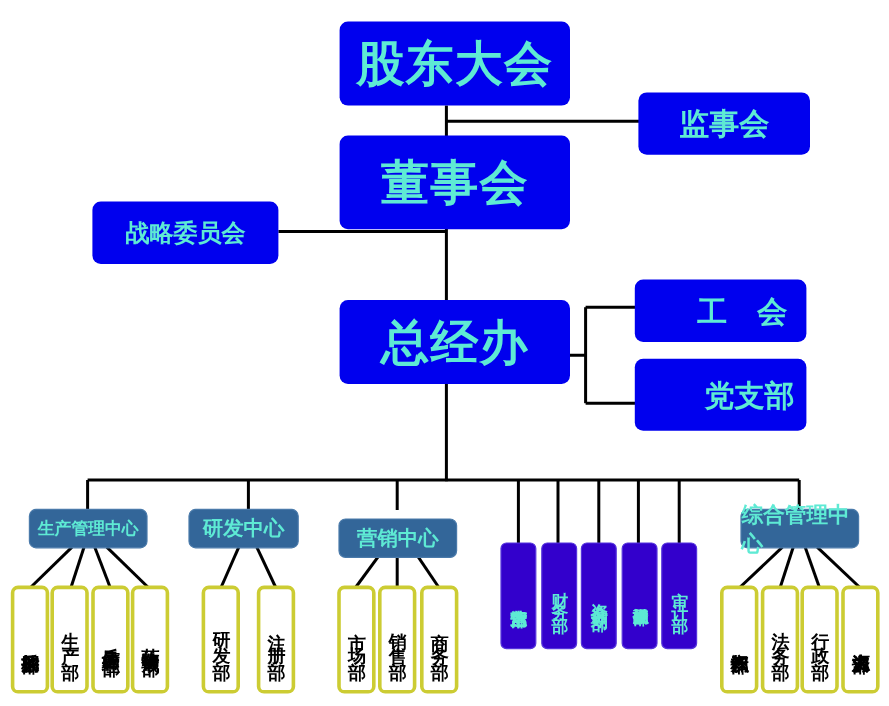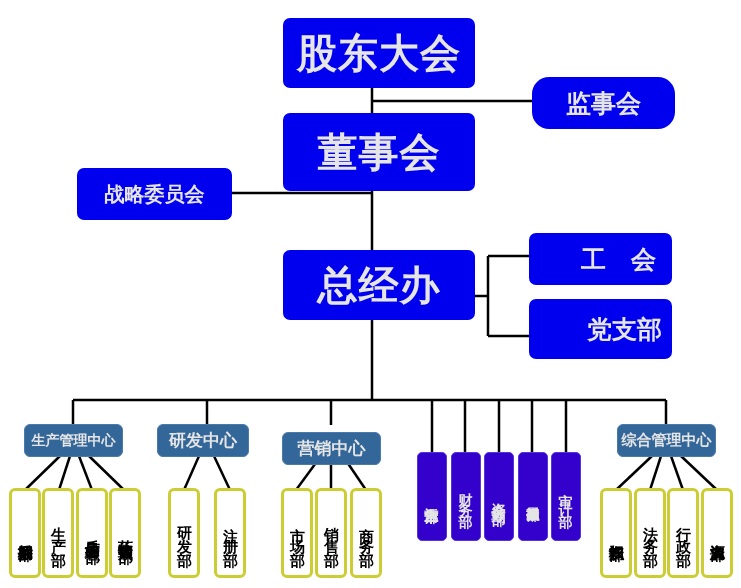--- a/index.html
+++ b/index.html
@@ -1,19 +1,19 @@
 <!DOCTYPE html>
 <html><head>
 <meta charset="utf-8">
 <style>
   html, body { margin:0; padding:0; background:#ffffff; }
   body { width:741px; height:588px; position:relative; overflow:hidden;
          font-family:"DejaVu Sans", "Liberation Sans", sans-serif; }
   .box { position:absolute; box-sizing:border-box; display:flex; align-items:center; justify-content:center;
-         color:#e5e5e5; font-weight:bold; }
+         color:#5eead4; font-weight:bold; }
   .top { background:#0000ee; border-radius:7px; }
   .top-lg { font-size:40px; letter-spacing:1px; }
   .top-sm { font-size:25px; }
   .center { background:#336699; border-radius:6px; font-size:17px; border:1px solid #4a7aaa; }
   .purple { background:#3300cc; border-radius:5px; border:1px solid #5533dd; font-size:14px;
             writing-mode:vertical-rl; text-orientation:upright; line-height:1; padding:6px 0; }
   .yellow { background:#ffffff; border:3px solid #cccc33; border-radius:6px; color:#000000; font-size:15px;
             writing-mode:vertical-rl; text-orientation:upright; line-height:1; padding:5px 0; }
   .spread { justify-content:space-around; }
   svg.lines { position:absolute; left:0; top:0; }
@@ -61,31 +61,31 @@
     <line x1="343" y1="456" x2="366" y2="490"></line>
 
     <line x1="652" y1="456" x2="616" y2="490"></line>
     <line x1="661" y1="456" x2="650" y2="490"></line>
     <line x1="671" y1="456" x2="683" y2="490"></line>
     <line x1="681" y1="456" x2="717" y2="490"></line>
   </g>
 </svg>
 
 <div class="box top top-lg" style="left:283px;top:18px;width:192px;height:70px;">股东大会</div>
-<div class="box top top-sm" style="left:532px;top:77px;width:143px;height:52px;border-radius:17px;">监事会</div>
+<div class="box top top-sm" style="left:532px;top:77px;width:143px;height:52px;">监事会</div>
 <div class="box top top-lg" style="left:283px;top:113px;width:192px;height:78px;">董事会</div>
 <div class="box top" style="left:77px;top:168px;width:155px;height:52px;font-size:20px;">战略委员会</div>
 <div class="box top top-lg" style="left:283px;top:202px;width:192px;height:70px;margin-top:48px;">总经办</div>
 <div class="box top top-sm" style="left:529px;top:233px;width:143px;height:52px;white-space:pre;padding-left:36px;">工　会</div>
 <div class="box top top-sm" style="left:529px;top:299px;width:143px;height:60px;padding-left:48px;">党支部</div>
 
 <div class="box center" style="left:24px;top:424px;width:99px;height:33px;font-size:14px;">生产管理中心</div>
 <div class="box center" style="left:157px;top:424px;width:92px;height:33px;">研发中心</div>
 <div class="box center" style="left:282px;top:432px;width:99px;height:33px;">营销中心</div>
-<div class="box center" style="left:617px;top:424px;width:99px;height:33px;font-size:15px;">综合管理中心</div>
+<div class="box center" style="left:617px;top:424px;width:99px;height:33px;font-size:18px;">综合管理中心</div>
 
 <div class="box purple" style="left:417px;top:452px;width:30px;height:89px;">上市运营部</div>
 <div class="box purple spread" style="left:451px;top:452px;width:30px;height:89px;letter-spacing:10px;">财务部</div>
 <div class="box purple" style="left:484px;top:452px;width:30px;height:89px;letter-spacing:2px;">资金计划部</div>
 <div class="box purple" style="left:518px;top:452px;width:30px;height:89px;font-size:13px;">投融资拓展部</div>
 <div class="box purple spread" style="left:551px;top:452px;width:30px;height:89px;letter-spacing:10px;">审计部</div>
 
 <div class="box yellow" style="left:9px;top:488px;width:32px;height:90px;">招标采购部</div>
 <div class="box yellow" style="left:42px;top:488px;width:32px;height:90px;letter-spacing:12px;">生产部</div>
 <div class="box yellow" style="left:76px;top:488px;width:32px;height:90px;letter-spacing:2px;">质量管理部</div>

